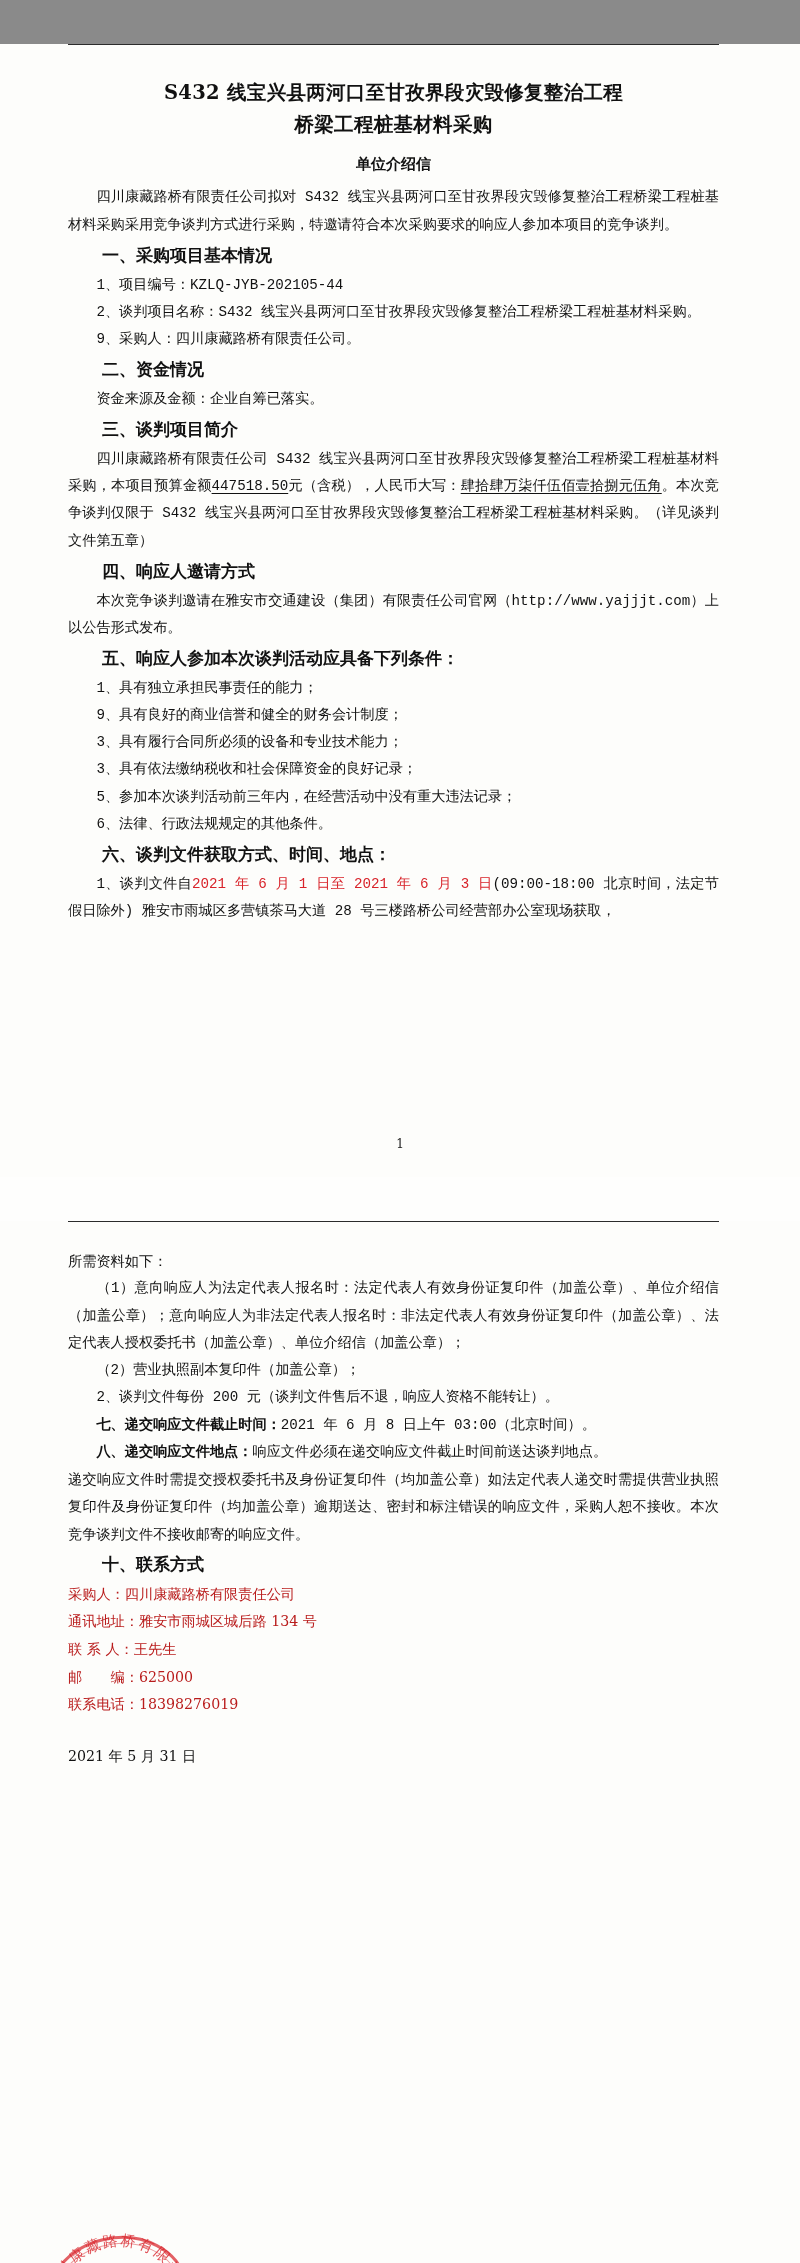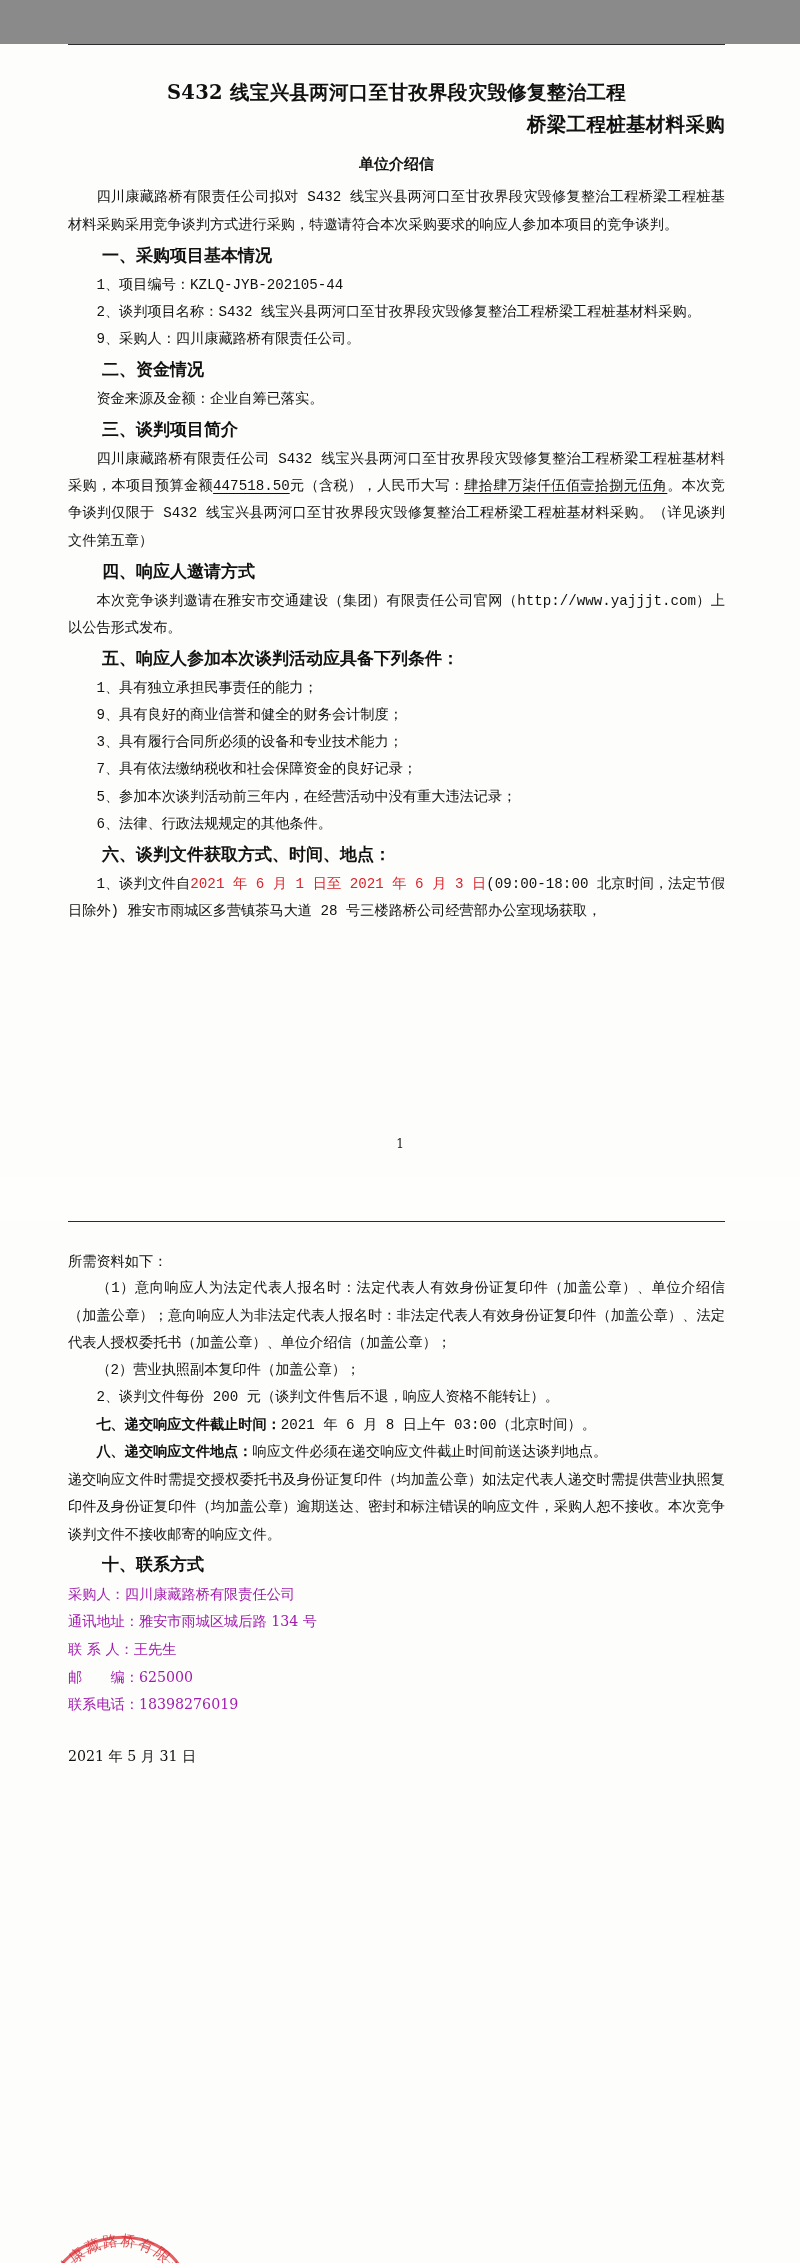--- a/index.html
+++ b/index.html
@@ -2,39 +2,39 @@
 <html><head>
 <meta charset="utf-8">
 <style>
   html,body{margin:0;padding:0;background:#8a8a8a;}
   body{font-family:"DejaVu Sans","Liberation Sans",sans-serif;}
   .page{
     width:800px;margin:0 auto;background:#fefefd;position:relative;
   }
   .sheet{
     width:800px;background:#fdfdfb;position:relative;box-sizing:border-box;
-    padding:0 7px 0 0;
+    padding:0 13px 0 0;
   }
   .sheet.p1{height:1133px;}
   .sheet.p2{height:1130px;}
   .gap{height:0px;background:#8a8a8a;}
   .inner{
     padding-left:68px;padding-right:68px;box-sizing:border-box;
   }
   .rule{
     border-top:1px solid #2b2b2b;margin:0 68px;
   }
   .p1 .rule{margin-top:44px;}
   .p2 .rule{margin-top:44px;}
   h1.title{
     font-family:"DejaVu Serif","Liberation Serif",serif;
     font-weight:bold;font-size:19.5px;text-align:center;
     margin:32px 0 0 0;line-height:1.65;letter-spacing:0.3px;color:#111;
   }
-  h1.title .l2{display:block;text-align:right;}
+  h1.title .l2{display:block;}
   h2.subtitle{
     font-family:"DejaVu Serif","Liberation Serif",serif;
     font-weight:bold;font-size:15px;text-align:center;margin:14px 0 10px 0;color:#111;
   }
   p.para{
     font-family:"DejaVu Serif","Liberation Serif",serif;
     font-size:14.2px;line-height:1.92;margin:0 0 0 0;color:#111;
     text-align:justify;text-justify:inter-ideograph;
   }
   p.ind2{text-indent:2em;font-family:Liberation Mono, monospace;}
@@ -44,21 +44,21 @@
   }
   .u{ text-decoration:underline; text-underline-offset:3px;}
   .red{color:#d8232a;}
   .pagenum{
     position:absolute;left:0;right:0;text-align:center;bottom:26px;
     font-family:"DejaVu Serif","Liberation Serif",serif;font-size:12px;color:#222;
   }
   .p2 .body{padding-top:26px;}
   .contact{
     font-family:"DejaVu Serif","Liberation Serif",serif;
-    font-size:14.2px;line-height:1.95;color:#a21caf;
+    font-size:14.2px;line-height:1.95;color:#b91c1c;
   }
   .contact .row{white-space:pre;}
   .date{
     font-family:"DejaVu Serif","Liberation Serif",serif;
     font-size:14.2px;color:#111;text-align:left;margin-top:28px;padding-right:24px;
   }
   
   .seal{
     position:absolute;left:42px;top:1000px;width:150px;height:150px;pointer-events:none;
   }
@@ -100,21 +100,21 @@
       <p class="sec">三、谈判项目简介</p>
       <p class="para ind2"><span>四川康藏路桥有限责任公司 S432 线宝兴县两河口至甘孜界段灾毁修复整治工程桥梁工程桩基材料采购，本项目预算金额</span><span class="u">447518.50</span><span>元（含税），人民币大写：</span><span class="u">肆拾肆万柒仟伍佰壹拾捌元伍角</span><span>。本次竞争谈判仅限于 S432 线宝兴县两河口至甘孜界段灾毁修复整治工程桥梁工程桩基材料采购。（详见谈判文件第五章）</span></p>
 
       <p class="sec">四、响应人邀请方式</p>
       <p class="para ind2">本次竞争谈判邀请在雅安市交通建设（集团）有限责任公司官网（http://www.yajjjt.com）上以公告形式发布。</p>
 
       <p class="sec">五、响应人参加本次谈判活动应具备下列条件：</p>
       <p class="para ind2">1、具有独立承担民事责任的能力；</p>
       <p class="para ind2">9、具有良好的商业信誉和健全的财务会计制度；</p>
       <p class="para ind2">3、具有履行合同所必须的设备和专业技术能力；</p>
-      <p class="para ind2">7、具有依法缴纳税收和社会保障资金的良好记录；</p>
+      <p class="para ind2">3、具有依法缴纳税收和社会保障资金的良好记录；</p>
       <p class="para ind2">5、参加本次谈判活动前三年内，在经营活动中没有重大违法记录；</p>
       <p class="para ind2">6、法律、行政法规规定的其他条件。</p>
 
       <p class="sec">六、谈判文件获取方式、时间、地点：</p>
       <p class="para ind2"><span>1、谈判文件自</span><span class="red">2021 年 6 月 1 日至 2021 年 6 月 3 日</span><span>(09:00-18:00 北京时间，法定节假日除外) 雅安市雨城区多营镇茶马大道 28 号三楼路桥公司经营部办公室现场获取，</span></p>
     </div>
     <div class="pagenum">1</div>
   </div>
 
   <div class="gap"></div>

